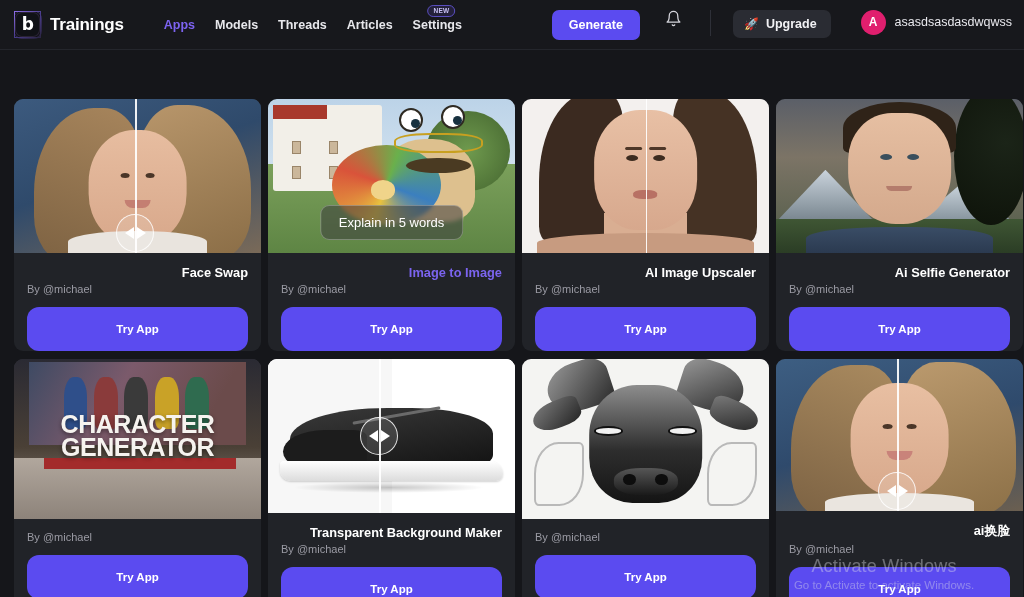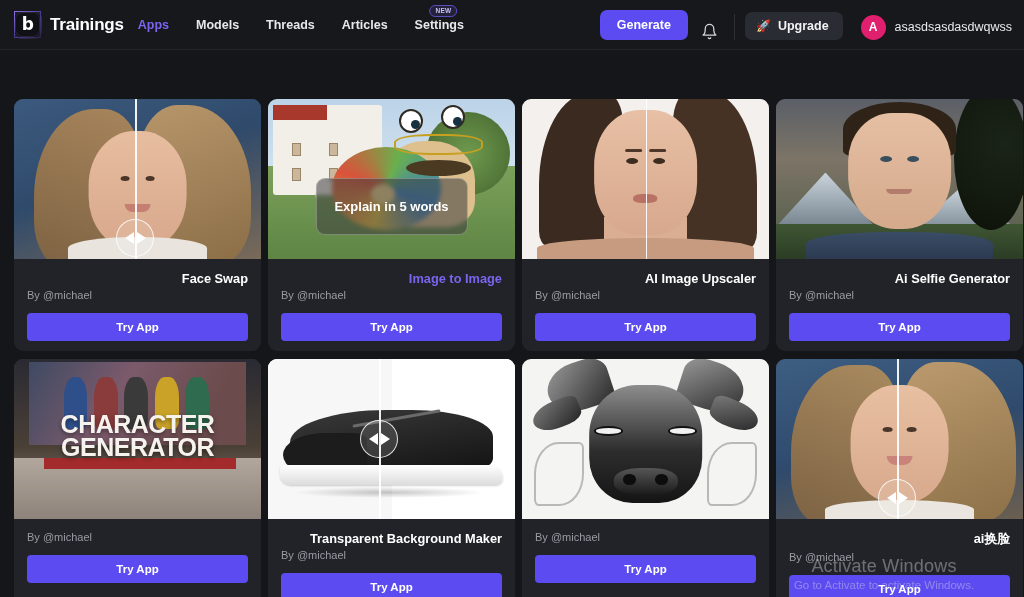--- a/index.html
+++ b/index.html
@@ -41,36 +41,36 @@
     z-index:-1;
   }
   .logo-glyph {
     font-size: 17px; font-weight: 700; color: #ffffff;
     font-family: "DejaVu Sans", sans-serif; line-height: 1;
     letter-spacing: -0.5px;
   }
   .brand-name {
     font-size: 17px; font-weight: 700; color: #ffffff; letter-spacing: -0.2px;
   }
-  .nav { display: flex; align-items: flex-start; gap: 27px; margin-left: 14px; }
+  .nav { display: flex; align-items: flex-start; gap: 20px; margin-left: 40px; }
   .nav-item {
     font-size: 12.5px; font-weight: 700; color: #e8e8ec;
     cursor: pointer; position: relative; white-space: nowrap;
   }
   .nav-item.active { color: #7c63f0; }
   .nav-item.has-badge { padding-top: 0; }
   .new-badge {
     position: absolute; top: -13px; left: 50%; transform: translateX(-35%);
     font-size: 6.5px; font-weight: 700; color: #c9c2f5;
     border: 1px solid #5a4ec0; background: #24213b;
     border-radius: 9px; padding: 1.5px 5px; letter-spacing: .3px;
   }
 
   .header-right {
-    margin-left: auto; display: flex; align-items: flex-end; gap: 0;
+    margin-left: auto; display: flex; align-items: flex-start; gap: 12px;
   }
   .btn-generate {
     background: #5b4bf0; color: #fff; font-size: 12.5px; font-weight: 700;
     border: none; border-radius: 7px; padding: 8px 17px; cursor: pointer;
   }
   .bell-wrap {
     width: 44px; display: flex; align-items: center; justify-content: center;
     cursor: pointer;
   }
   .divider-v { width: 1px; height: 26px; background: #2e3038; margin: 0 10px 0 2px; }
@@ -114,22 +114,22 @@
     background: #2b2d33;
   }
   .card-body { padding: 12px 13px 0 13px; flex: 1; display: flex; flex-direction: column; }
   .card-title {
     font-size: 12.8px; font-weight: 700; color: #ffffff;
     margin-bottom: 3px; white-space: nowrap; overflow: hidden; text-overflow: ellipsis; text-align: right;
   }
   .card-title.hovered { color: #7b64ef; }
   .card-author { font-size: 11px; color: #9b9ba4; margin-bottom: 12px; }
   .try-btn {
-    background: #5b4bf0; color: #fff; border: none; border-radius: 4px;
-    font-size: 11.5px; font-weight: 700; padding: 8px 0; width: 100%;
+    background: #5b4bf0; color: #fff; border: none; border-radius: 12px;
+    font-size: 11.5px; font-weight: 700; padding: 16px 0; width: 100%;
     cursor: pointer; text-align: center;
   }
 
   
   .divider-line {
     position: absolute; top: 0; bottom: 0; width: 1.5px;
     background: rgba(255,255,255,.92); z-index: 4;
   }
   .handle {
     position: absolute; width: 38px; height: 38px; border-radius: 50%;
@@ -138,25 +138,25 @@
     display: flex; align-items: center; justify-content: center; gap: 3px;
     z-index: 5; transform: translate(-50%,-50%);
   }
   .tri-l, .tri-r {
     width: 0; height: 0; border-top: 6px solid transparent; border-bottom: 6px solid transparent;
   }
   .tri-l { border-right: 9px solid #fff; }
   .tri-r { border-left: 9px solid #fff; }
 
   .pill-overlay {
-    position: absolute; left: 50%; bottom: 24px; transform: translateX(-50%);
+    position: absolute; left: 50%; bottom: 13px; transform: translateX(-50%);
     background: rgba(60,60,62,.55);
     border: 1px solid rgba(255,255,255,.28);
-    border-radius: 9px; padding: 20px 18px;
-    color: #fff; font-size: 13px; font-weight: 700; white-space: nowrap;
+    border-radius: 9px; padding: 9px 18px;
+    color: #fff; font-size: 13px; font-weight: 400; white-space: nowrap;
     z-index: 6; backdrop-filter: blur(2px);
   }
 
   
   .scene { position: absolute; inset: 0; }
 
   
   .sc-faceswap { background: linear-gradient(160deg,#3c5a7e 0%,#2f4a6b 45%,#7a6a58 100%); }
   .fs-hairL { position:absolute; left:8%; top:6%; width:44%; height:100%; background:linear-gradient(200deg,#a7855c,#7d6242); border-radius:55% 35% 20% 30%; }
   .fs-hairR { position:absolute; right:4%; top:4%; width:46%; height:100%; background:linear-gradient(160deg,#b8966b,#8a6d46); border-radius:35% 55% 30% 20%; }

